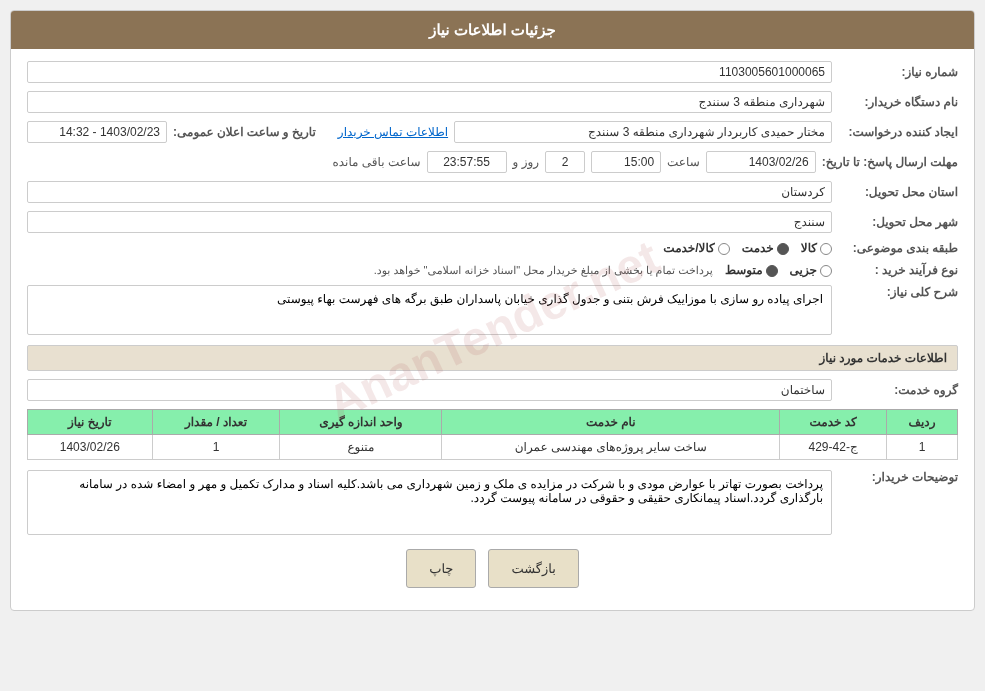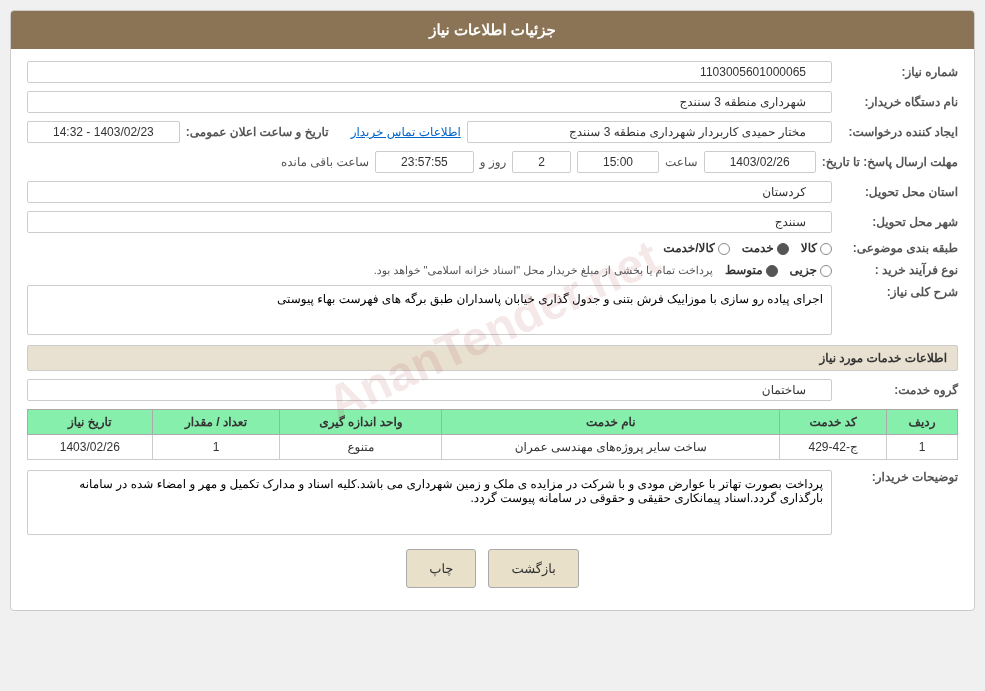--- a/index.html
+++ b/index.html
@@ -42,21 +42,21 @@
     .label {
       color: #555;
       white-space: nowrap;
       min-width: 120px;
       text-align: right;
       font-weight: bold;
     }
     .value-box {
       border: 1px solid #ccc;
       background: #fff;
-      padding: 3px 25px;
+      padding: 3px 6px;
       border-radius: 2px;
       min-height: 22px;
       flex: 1;
       text-align: right;
     }
     .value-box.wide { flex: 2; }
     .value-box.fixed { flex: none; }
     .section-title {
       background: #e8e0d0;
       border: 1px solid #ccc;

